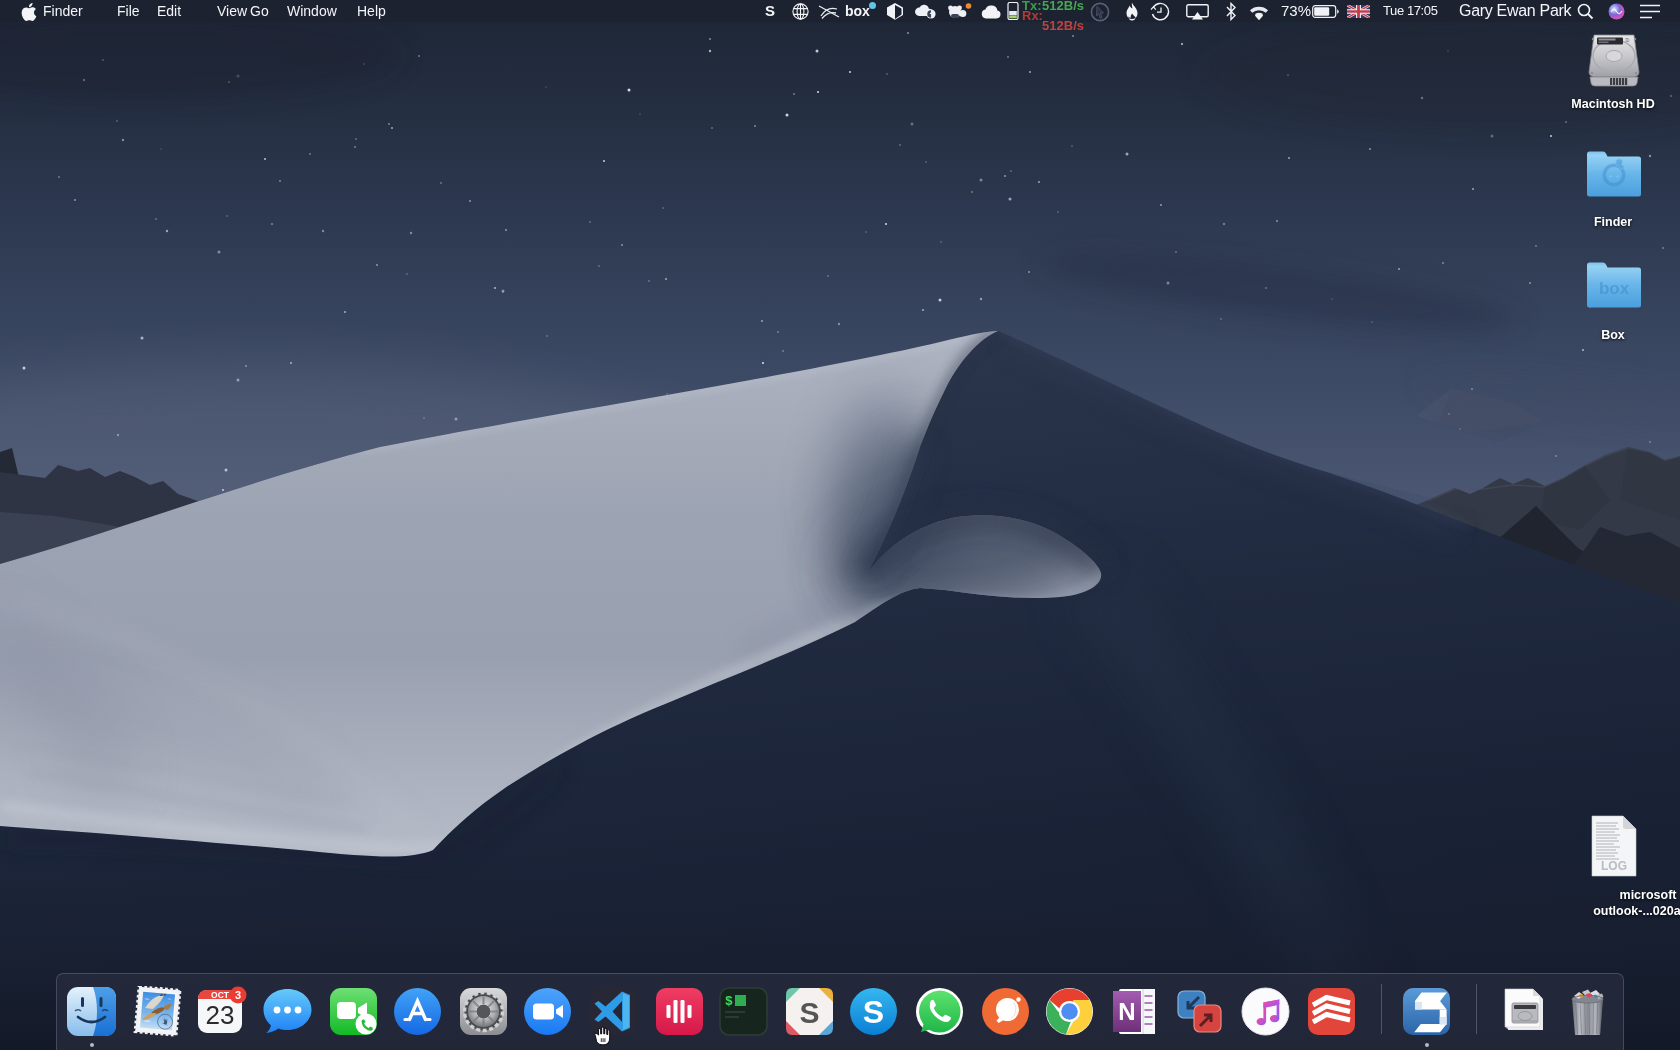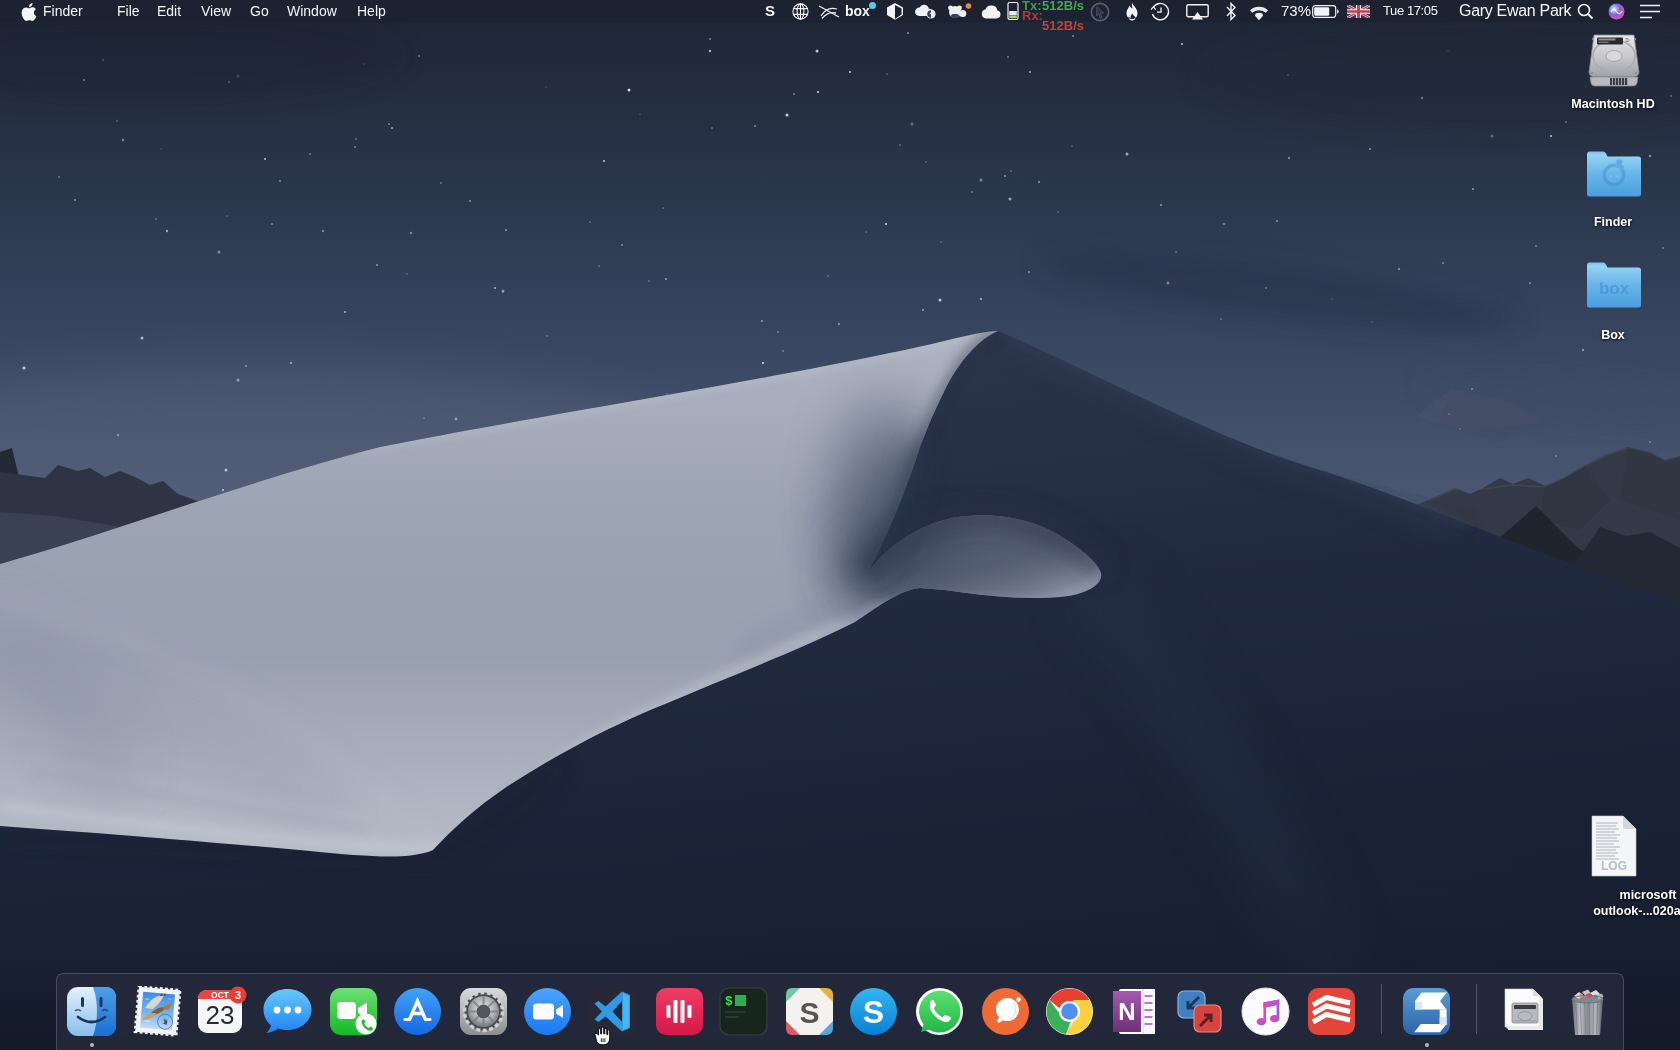--- a/index.html
+++ b/index.html
@@ -262,21 +262,21 @@
 
 <rect x="0" y="850" width="1680" height="200" fill="url(#fgd)"></rect>
 </svg>
 <div id="menubar">
 <svg class="abs" style="left:20px;top:3px" width="18" height="18" viewBox="0 0 24 24">
       <path fill="#f4f5f8" d="M12.152 6.896c-.948 0-2.415-1.078-3.96-1.04-2.04.027-3.91 1.183-4.961 3.014-2.117 3.675-.546 9.103 1.519 12.09 1.013 1.454 2.208 3.09 3.792 3.039 1.52-.065 2.09-.987 3.935-.987 1.831 0 2.35.987 3.96.948 1.637-.026 2.676-1.48 3.676-2.948 1.156-1.688 1.636-3.325 1.662-3.415-.039-.013-3.182-1.221-3.22-4.857-.026-3.04 2.48-4.494 2.597-4.559-1.429-2.09-3.623-2.324-4.39-2.376-2-.156-3.675 1.09-4.61 1.09zM15.53 3.83c.843-1.012 1.4-2.427 1.245-3.83-1.207.052-2.662.805-3.532 1.818-.78.896-1.454 2.338-1.273 3.714 1.338.104 2.715-.688 3.559-1.701"></path>
     </svg>
 <span class="ml" style="left:43px;font-weight:normal">Finder</span>
 <span class="ml" style="left:117px">File</span>
 <span class="ml" style="left:157px">Edit</span>
-<span class="ml" style="left:201px">View</span>
+<span class="ml" style="left:217px">View</span>
 <span class="ml" style="left:250px">Go</span>
 <span class="ml" style="left:287px">Window</span>
 <span class="ml" style="left:357px">Help</span>
 <span class="ml" style="left:765px;font-weight:bold;font-size:15px">S</span>
 <svg class="abs" style="left:792px;top:3px" width="17" height="17" viewBox="0 0 17 17">
       <g stroke="#f2f3f7" fill="none" stroke-width="1.1">
         <circle cx="8.5" cy="8.5" r="7.6"></circle>
         <ellipse cx="8.5" cy="8.5" rx="3.4" ry="7.6"></ellipse>
         <path d="M1,5.6h15 M1,11.4h15 M8.5,0.9v15.2"></path>
       </g>

